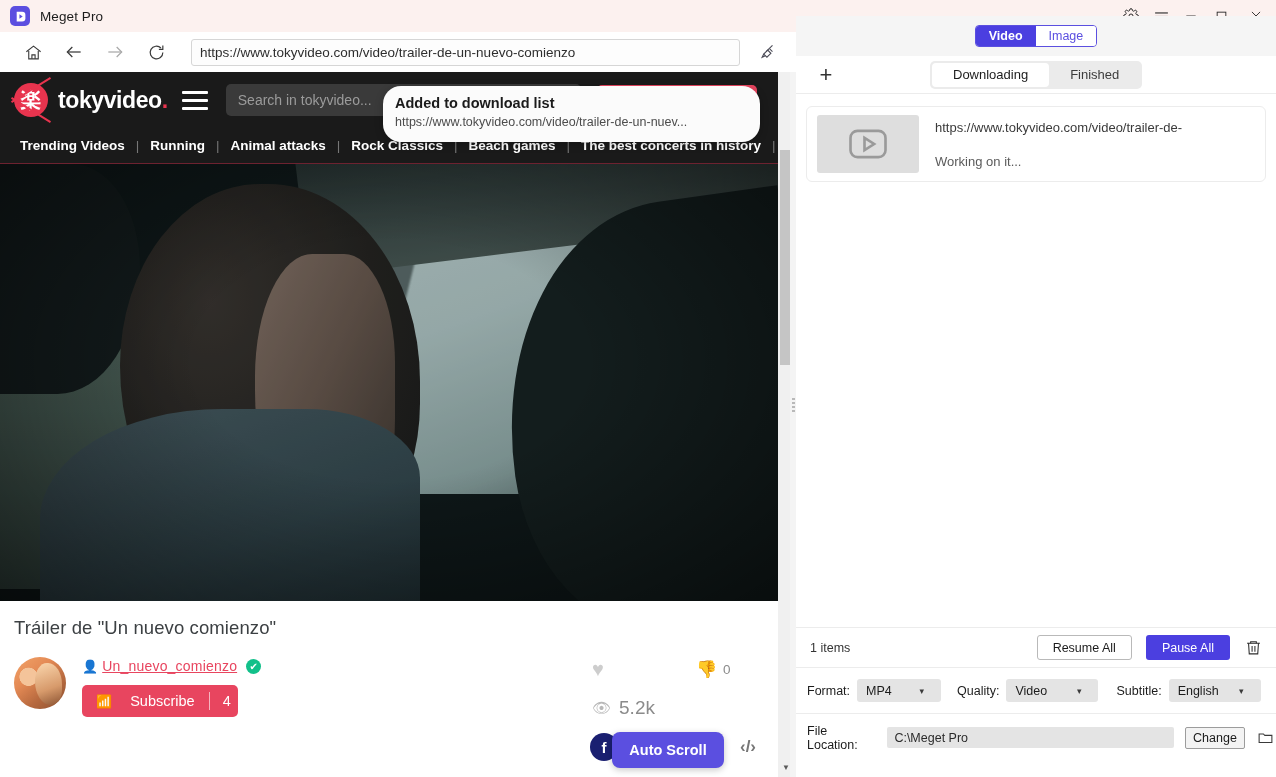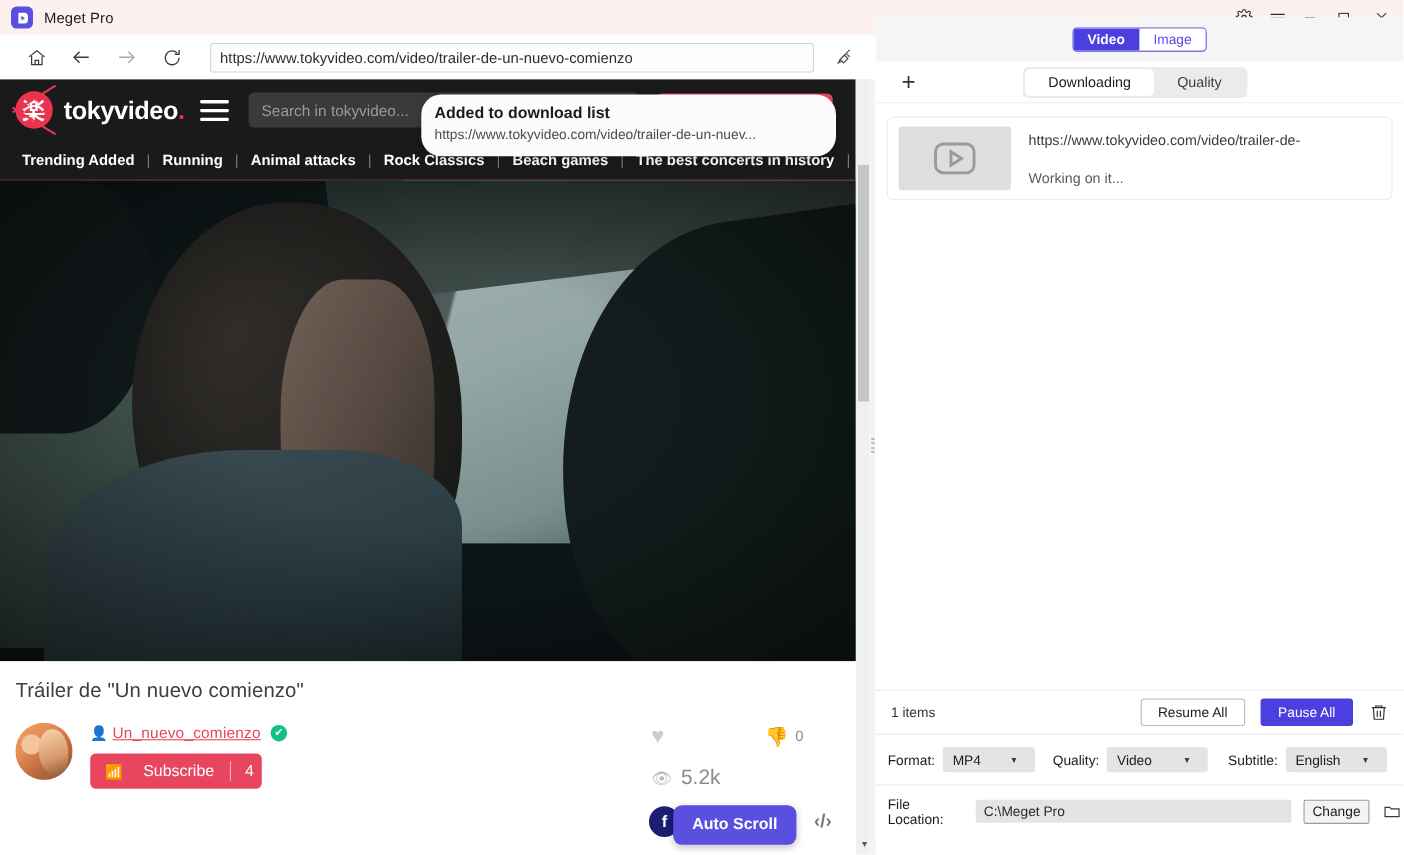--- a/index.html
+++ b/index.html
@@ -483,21 +483,21 @@
         </div>
         <div class="hamburger">
           <span></span>
           <span></span>
           <span></span>
         </div>
         <div class="site-search">Search in tokyvideo...</div>
         <div class="site-cta"></div>
       </div>
       <div class="site-nav">
-        <span class="navitem">Trending Added</span>
+        <span class="navitem">Trending Videos</span>
         <span class="sep">|</span>
         <span class="navitem">Running</span>
         <span class="sep">|</span>
         <span class="navitem">Animal attacks</span>
         <span class="sep">|</span>
         <span class="navitem">Rock Classics</span>
         <span class="sep">|</span>
         <span class="navitem">Beach games</span>
         <span class="sep">|</span>
         <span class="navitem">The best concerts in history</span>
@@ -586,21 +586,21 @@
       <div class="seg">
         <div class="seg-item active">Video</div>
         <div class="seg-item">Image</div>
       </div>
     </div>
 
     <div class="rp-tabsrow">
       <div class="add-btn">+</div>
       <div class="tabs-pill">
         <div class="tab active">Downloading</div>
-        <div class="tab">Quality</div>
+        <div class="tab">Finished</div>
       </div>
     </div>
 
     <div class="dl-list">
       <div class="dl-card">
         <div class="dl-thumb">
           <svg width="42" height="34" viewBox="0 0 48 38" fill="none" stroke="#9a9a9a" stroke-width="3">
             <rect x="4" y="4" width="40" height="30" rx="8"></rect>
             <path d="M20 12l11 7-11 7z" fill="none"></path>
           </svg>

